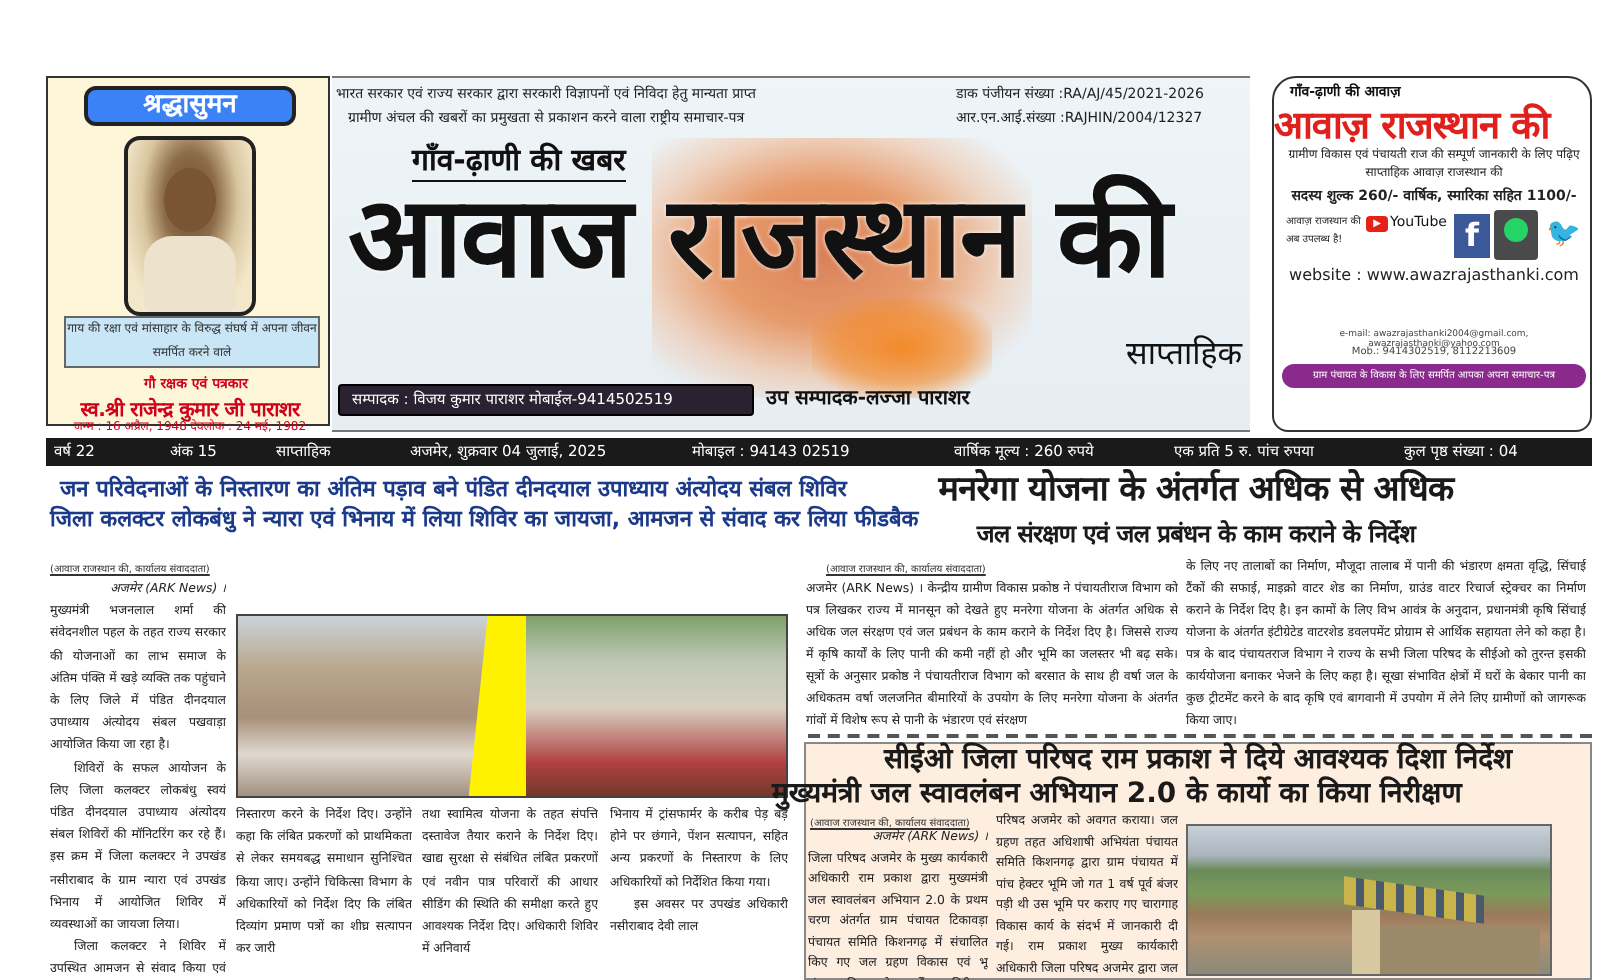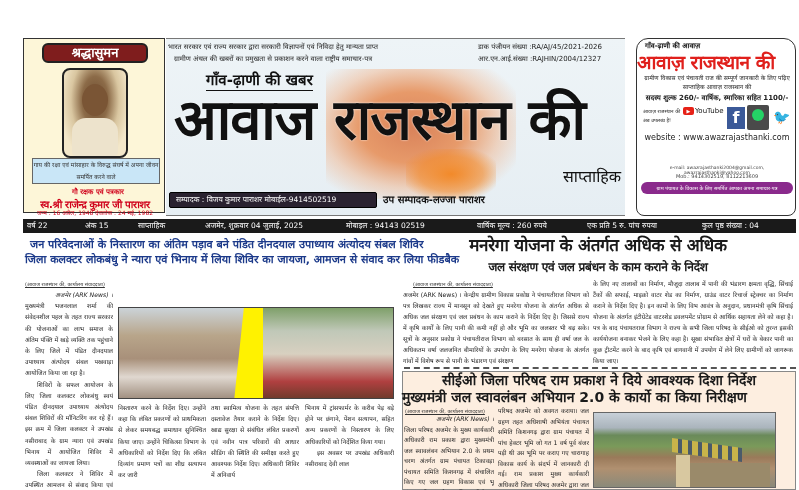--- a/index.html
+++ b/index.html
@@ -1,20 +1,20 @@
 <!DOCTYPE html>
 <html><head>
 <meta charset="utf-8">
 <style>
 *{box-sizing:border-box;margin:0;padding:0}
 body{width:799px;height:490px;overflow:hidden;background:#fff;font-family:"DejaVu Sans",sans-serif;position:relative}
 .page{position:absolute;left:0;top:0;width:799px;height:490px}
 
 .tribute{position:absolute;left:23px;top:38px;width:142px;height:175px;background:#fdf6d8;border:1px solid #333}
-.tribute .pill{position:absolute;left:18px;top:4px;width:106px;height:20px;background:#7f1d1d;border:2px solid #222;border-radius:6px;color:#fff;font-size:13px;font-weight:bold;text-align:center;line-height:16px}
+.tribute .pill{position:absolute;left:18px;top:4px;width:106px;height:20px;background:#3b82f6;border:2px solid #222;border-radius:6px;color:#fff;font-size:13px;font-weight:bold;text-align:center;line-height:16px}
 .tribute .photo{position:absolute;left:38px;top:29px;width:66px;height:90px;border:2px solid #222;border-radius:8px;background:radial-gradient(ellipse at 50% 35%,#6b4a2e 0%,#8c6b48 30%,#d9c6a0 55%,#f3e7c9 80%)}
 .tribute .photo .face{position:absolute;left:18px;top:14px;width:26px;height:32px;border-radius:50%;background:#7a5535}
 .tribute .photo .body{position:absolute;left:8px;top:48px;width:46px;height:38px;border-radius:14px 14px 4px 4px;background:#ede3cc}
 .tribute .caption{position:absolute;left:8px;top:119px;width:128px;height:26px;background:#c9e6f7;border:1px solid #666;font-size:6px;color:#333;text-align:center;line-height:12px}
 .tribute .role{position:absolute;left:0;top:148px;width:148px;text-align:center;font-size:7px;color:#d0021b;font-weight:bold}
 .tribute .name{position:absolute;left:0;top:158px;width:142px;text-align:center;font-size:10px;color:#d0021b;font-weight:bold;letter-spacing:-0.3px}
 .tribute .dates{position:absolute;left:0;top:170px;width:142px;text-align:center;font-size:6px;color:#d0021b}
 
 .mast{position:absolute;left:166px;top:38px;width:459px;height:178px;background:linear-gradient(180deg,#eef4f7,#e6eef3);border-top:1px solid #777;border-bottom:1px solid #777}
 .mast .tag1{position:absolute;left:2px;top:3px;font-size:7px;color:#222}
@@ -61,21 +61,21 @@
 .photos{position:absolute;left:118px;top:307px;width:276px;height:92px;border:1px solid #444;background:#eee;overflow:hidden}
 .photos .p1{position:absolute;left:0;top:0;width:128px;height:92px;background:linear-gradient(180deg,#cbd3d8 0%,#b8a58a 30%,#a8907a 55%,#e0d8d0 75%,#9c8a7a 100%)}
 .photos .p2{position:absolute;left:144px;top:0;width:132px;height:92px;background:linear-gradient(180deg,#7fa06a 0%,#c0c8b8 25%,#d8d0c0 50%,#b04040 80%,#6a3a2a 100%)}
 .photos .div{position:absolute;left:120px;top:0;width:30px;height:92px;background:#fff200;transform:skewX(-6deg)}
 
 .h3{position:absolute;left:400px;top:234px;width:396px;text-align:center;font-size:17px;font-weight:bold;color:#1a1a1a;line-height:22px;white-space:nowrap;letter-spacing:-0.3px}
 .h4{position:absolute;left:400px;top:256px;width:396px;text-align:center;font-size:12px;font-weight:bold;color:#1a1a1a;line-height:22px;white-space:nowrap;letter-spacing:-0.3px}
 .dash{position:absolute;left:404px;top:367px;width:392px;border-top:2px dashed #555}
 .box2{position:absolute;left:402px;top:371px;width:394px;height:119px;background:#fdeee0;border:1px solid #888}
 .h5{position:absolute;left:402px;top:372px;width:394px;text-align:center;font-size:14px;font-weight:bold;color:#1a1a1a;line-height:17px;white-space:nowrap}
-.h6{position:absolute;left:402px;top:389px;width:324px;text-align:center;font-size:14px;font-weight:bold;color:#1a1a1a;line-height:17px;white-space:nowrap}
+.h6{position:absolute;left:386px;top:389px;width:324px;text-align:center;font-size:14px;font-weight:bold;color:#1a1a1a;line-height:17px;white-space:nowrap}
 .photo3{position:absolute;left:593px;top:412px;width:183px;height:76px;border:1px solid #666;overflow:hidden;background:linear-gradient(180deg,#c8d0d8 0%,#aab4bc 20%,#6a8a5a 30%,#7a9a5a 45%,#9a7a5a 60%,#b09070 75%,#8a8a7a 100%)}
 .photo3 .wall{position:absolute;left:78px;top:30px;width:70px;height:14px;background:repeating-linear-gradient(90deg,#c8b44a 0 6px,#4a5a6a 6px 10px);transform:skewY(8deg)}
 .photo3 .water{position:absolute;left:96px;top:50px;width:80px;height:26px;background:#9a8a6a}
 .photo3 .ramp{position:absolute;left:82px;top:42px;width:14px;height:34px;background:#d8c8a0}
 </style>
 </head>
 <body>
 
 <div class="page">
 

